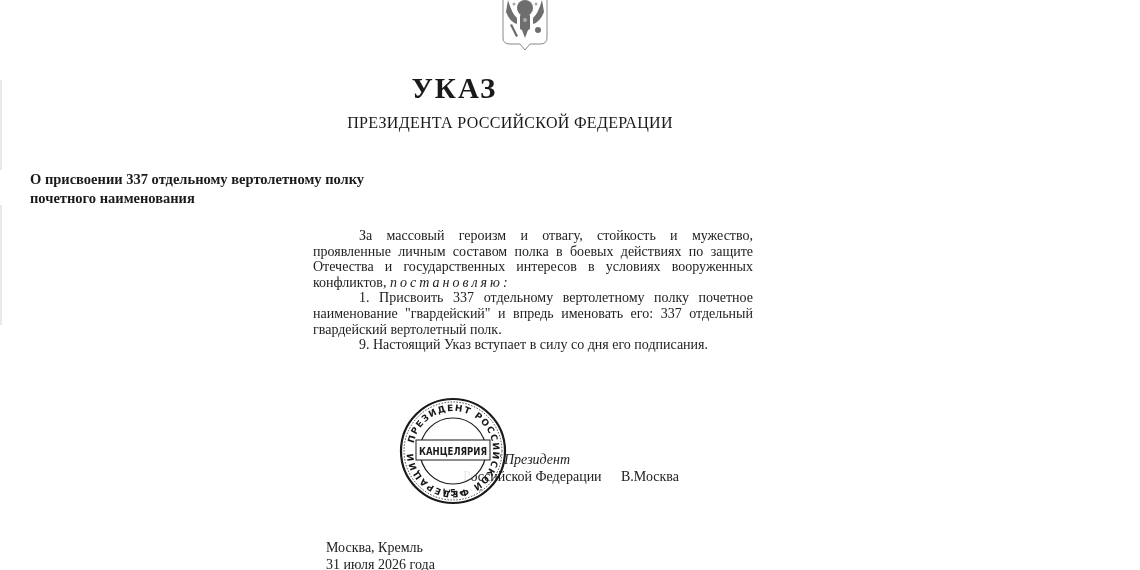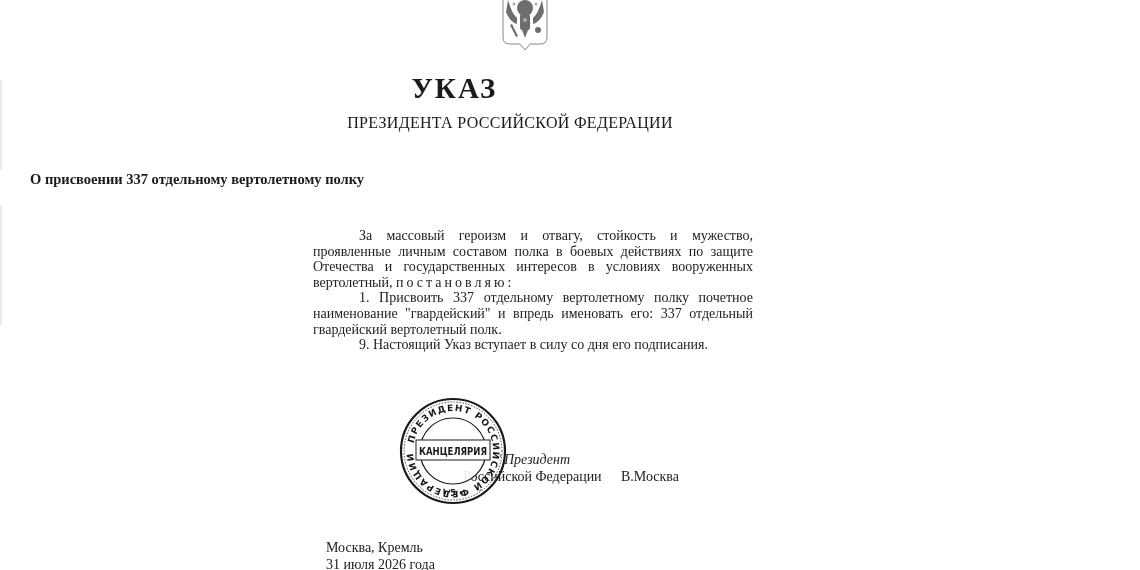--- a/index.html
+++ b/index.html
@@ -70,20 +70,21 @@
       line-height: 15.6px;
       color: #222222;
     }
     .para {
       text-align: justify;
       text-indent: 46px;
       margin: 0;
     }
     .spaced {
       letter-spacing: 3px;
+      font-style: italic;
     }
     .stamp {
       position: absolute;
       left: 398px;
       top: 396px;
       width: 110px;
       height: 110px;
     }
     .sig-line1 {
       position: absolute;
@@ -142,24 +143,25 @@
       <circle cx="25" cy="26" r="2"></circle>
     </g>
   </svg>
 </div>
 
 <div class="title">УКАЗ</div>
 <div class="subtitle">ПРЕЗИДЕНТА РОССИЙСКОЙ ФЕДЕРАЦИИ</div>
 
 <div class="heading" style="left:30px;">
   <div>О присвоении 337 отдельному вертолетному полку</div>
+  <div>почетного наименования</div>
 </div>
 
 <div class="body-text">
-  <p class="para"><span>За массовый героизм и отвагу, стойкость и мужество, проявленные личным составом полка в боевых действиях по защите Отечества и государственных интересов в условиях вооруженных вертолетный,</span> <span class="spaced">постановляю:</span></p>
+  <p class="para"><span>За массовый героизм и отвагу, стойкость и мужество, проявленные личным составом полка в боевых действиях по защите Отечества и государственных интересов в условиях вооруженных конфликтов,</span> <span class="spaced">постановляю:</span></p>
   <p class="para">1. Присвоить 337 отдельному вертолетному полку почетное наименование "гвардейский" и впредь именовать его: 337 отдельный гвардейский вертолетный полк.</p>
   <p class="para">9. Настоящий Указ вступает в силу со дня его подписания.</p>
 </div>
 
 <div class="sig-line1">Президент</div>
 <div class="sig-line2">Российской Федерации</div>
 <div class="sig-name">В.Москва</div>
 
 <div class="stamp">
   <svg width="110" height="110" viewBox="0 0 110 110">

